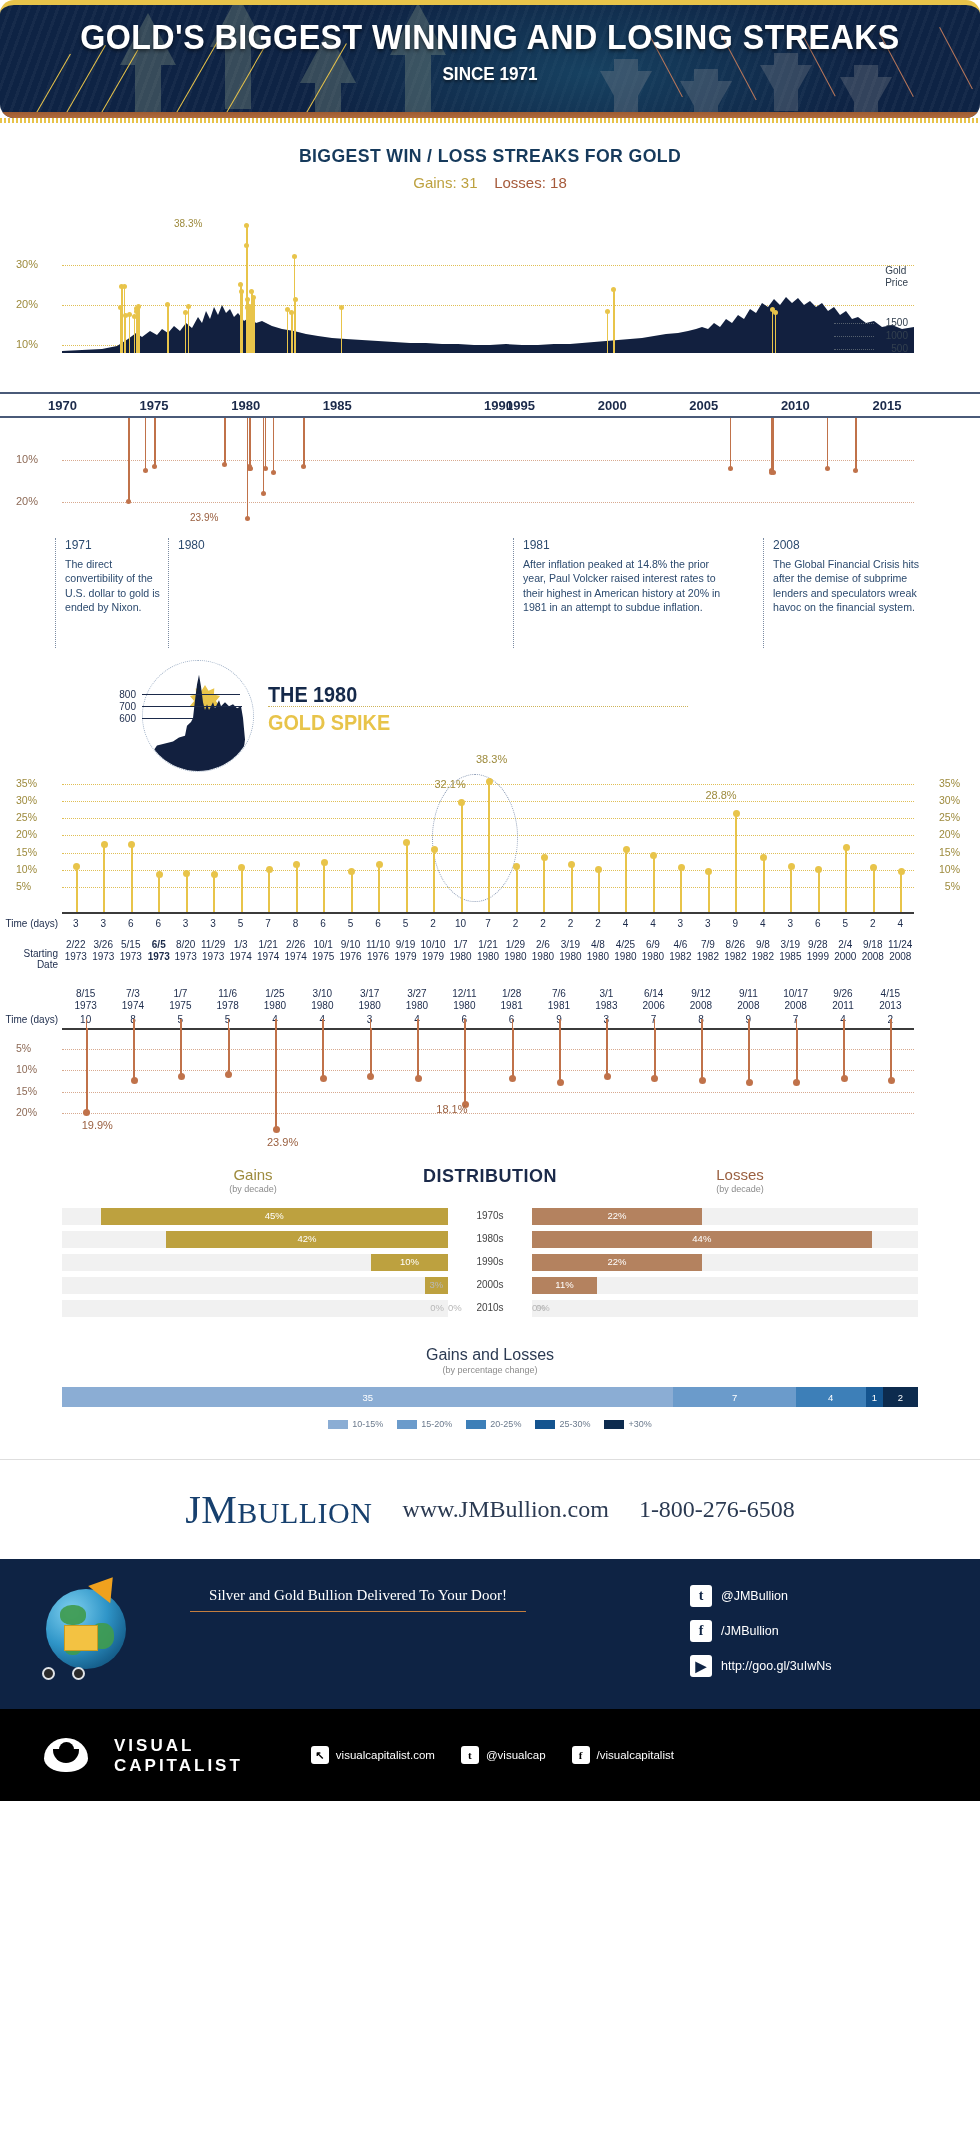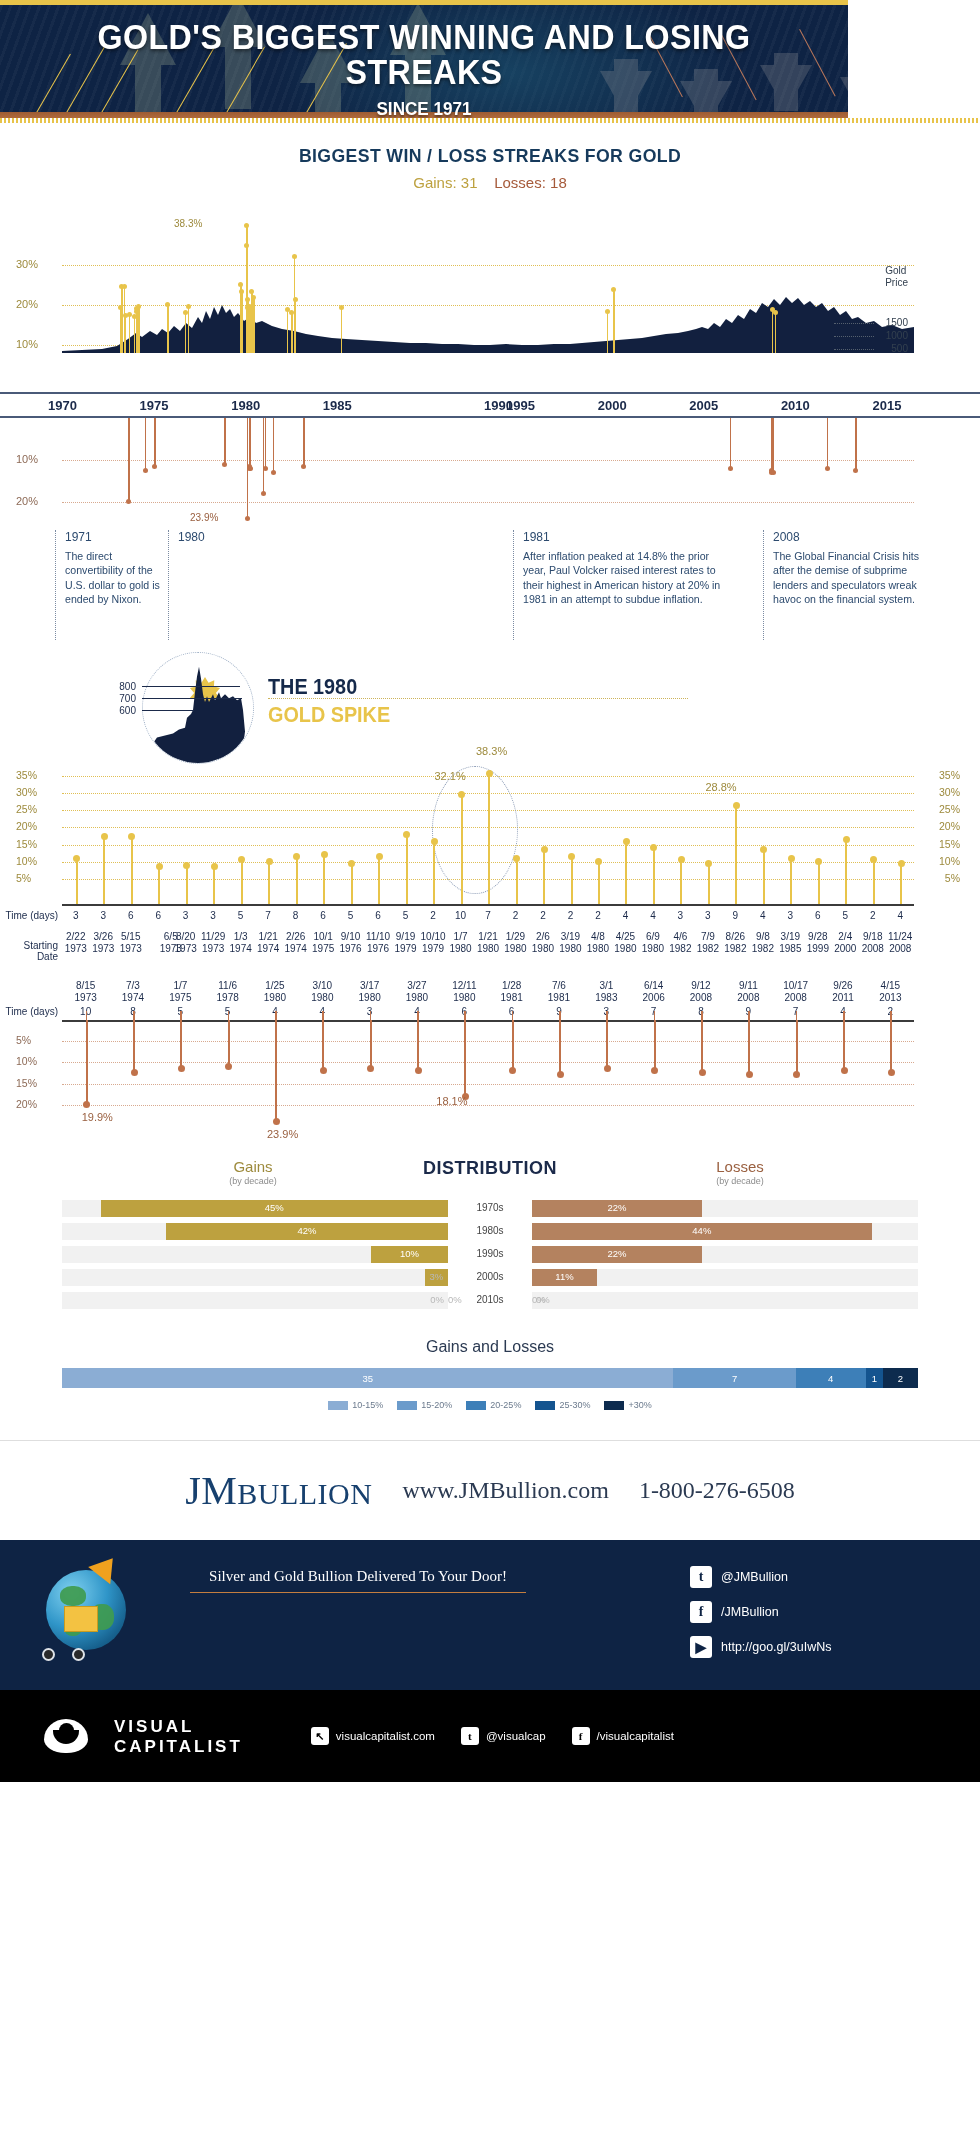--- a/index.html
+++ b/index.html
@@ -6,24 +6,25 @@
   html,body { background:#ffffff; }
   body {
     width:980px; height:2143px; position:relative; overflow:hidden;
     font-family:"Liberation Sans", sans-serif;
     color:#1b2a4a;
   }
   .page { width:980px; height:2143px; position:relative; }
 
   
   .header {
-    position:relative; height:118px; width:848px;
+    position:relative; height:118px; width:980px;
     background:#0e2344;
     border-top:5px solid #e8c44a;
     overflow:hidden;
+    border-radius:14px;
   }
   .hdr-bg { position:absolute; inset:0; overflow:hidden; }
   .hdr-bg .glow {
     position:absolute; left:30%; top:-40%; width:60%; height:200%;
     background:radial-gradient(ellipse at center, rgba(30,90,120,.55) 0%, rgba(14,35,68,0) 65%);
   }
   .arrow-up, .arrow-dn {
     position:absolute; opacity:.30;
   }
   .arrow-up {
@@ -101,21 +102,21 @@
   .gl-l { position:absolute; left:0; right:0; height:0; border-top:1px dotted #d8a98f; }
   .gl-l-lbl { position:absolute; left:-46px; top:-8px; font-size:11px; color:#8d6a56;
               font-family:"Liberation Sans Narrow","Liberation Sans",sans-serif; }
   .lstem { position:absolute; width:1.5px; background:#c0724a; top:0; }
   .lstem .dot { position:absolute; left:-2px; bottom:-2.5px; width:5px;height:5px;
                 border-radius:50%; background:#c0724a; }
   .lpeaklbl { position:absolute; font-size:10px; color:#9a6040; white-space:nowrap;
               font-family:"Liberation Sans Narrow","Liberation Sans",sans-serif; }
 
   
-  .callouts { position:relative; width:980px; height:110px; margin-top:4px; }
+  .callouts { position:relative; width:980px; height:110px; margin-top:12px; }
   .callout { position:absolute; top:0; padding-left:9px;
              border-left:1px dotted #7b8ba2; }
   .callout .yr { font-size:12px; color:#2c4a6e; margin-bottom:5px; }
   .callout .tx { font-size:10.6px; color:#2c4a6e; line-height:1.35; }
 
   
   .spike { position:relative; width:980px; height:112px; margin-top:12px; }
   .spike-circle { position:absolute; left:142px; top:0; width:112px; height:112px;
                   border-radius:50%; border:1.5px dotted #9fb0c6; overflow:hidden; }
   .spike-fill { position:absolute; left:0; bottom:0; width:112px; height:100%; }
@@ -750,21 +751,21 @@
           <div class="cell" style="left: 804.1px; width: 27.5px; top: 6px;">6</div>
           <div class="cell" style="left: 831.5px; width: 27.5px; top: 6px;">5</div>
           <div class="cell" style="left: 859px; width: 27.5px; top: 6px;">2</div>
           <div class="cell" style="left: 886.5px; width: 27.5px; top: 6px;">4</div>
         </div>
       <div class="rowlab" style="left:0;width:58px;top:36px;">Starting Date</div>
       <div id="gdates">
           <div class="cell" style="left: 62px; width: 27.5px; top: 27px;"><span>2/22</span><br><span>1973</span></div>
           <div class="cell" style="left: 89.5px; width: 27.5px; top: 27px;"><span>3/26</span><br><span>1973</span></div>
           <div class="cell" style="left: 117px; width: 27.5px; top: 27px;"><span>5/15</span><br><span>1973</span></div>
-          <div class="cell" style="left: 157px; width: 27.5px; top: 27px;"><span>6/5</span><br><span>1973</span></div>
+          <div class="cell" style="left: 145px; width: 27.5px; top: 27px; font-weight: bold;"><span>6/5</span><br><span>1973</span></div>
           <div class="cell" style="left: 171.9px; width: 27.5px; top: 27px;"><span>8/20</span><br><span>1973</span></div>
           <div class="cell" style="left: 199.4px; width: 27.5px; top: 27px;"><span>11/29</span><br><span>1973</span></div>
           <div class="cell" style="left: 226.9px; width: 27.5px; top: 27px;"><span>1/3</span><br><span>1974</span></div>
           <div class="cell" style="left: 254.4px; width: 27.5px; top: 27px;"><span>1/21</span><br><span>1974</span></div>
           <div class="cell" style="left: 281.9px; width: 27.5px; top: 27px;"><span>2/26</span><br><span>1974</span></div>
           <div class="cell" style="left: 309.4px; width: 27.5px; top: 27px;"><span>10/1</span><br><span>1975</span></div>
           <div class="cell" style="left: 336.8px; width: 27.5px; top: 27px;"><span>9/10</span><br><span>1976</span></div>
           <div class="cell" style="left: 364.3px; width: 27.5px; top: 27px;"><span>11/10</span><br><span>1976</span></div>
           <div class="cell" style="left: 391.8px; width: 27.5px; top: 27px;"><span>9/19</span><br><span>1979</span></div>
           <div class="cell" style="left: 419.3px; width: 27.5px; top: 27px;"><span>10/10</span><br><span>1979</span></div>
@@ -1006,20 +1007,21 @@
               <div class="dval outside">0%</div>
             </div>
             <div class="dval outside" style="position: absolute; left: 4px; top: 2px; width: auto;">0%</div>
           </div>
         </div>
       </div>
   </div>
 
   <div class="pc">
     <div class="pc-h">Gains and Losses</div>
+    <div class="pc-s">(by percentage change)</div>
     <div class="pc-bar" id="pcbar">
         <div class="pc-seg" style="width: 71.43%; background: rgb(139, 173, 212);">35</div>
         <div class="pc-seg" style="width: 14.29%; background: rgb(107, 155, 203);">7</div>
         <div class="pc-seg" style="width: 8.16%; background: rgb(61, 127, 184);">4</div>
         <div class="pc-seg" style="width: 2.04%; background: rgb(20, 84, 143);">1</div>
         <div class="pc-seg" style="width: 4.08%; background: rgb(13, 43, 78);">2</div>
       </div>
     <div class="pc-leg" id="pcleg">
         <div class="pc-leg-i">
           <span class="pc-sw" style="background: rgb(139, 173, 212);"></span>

